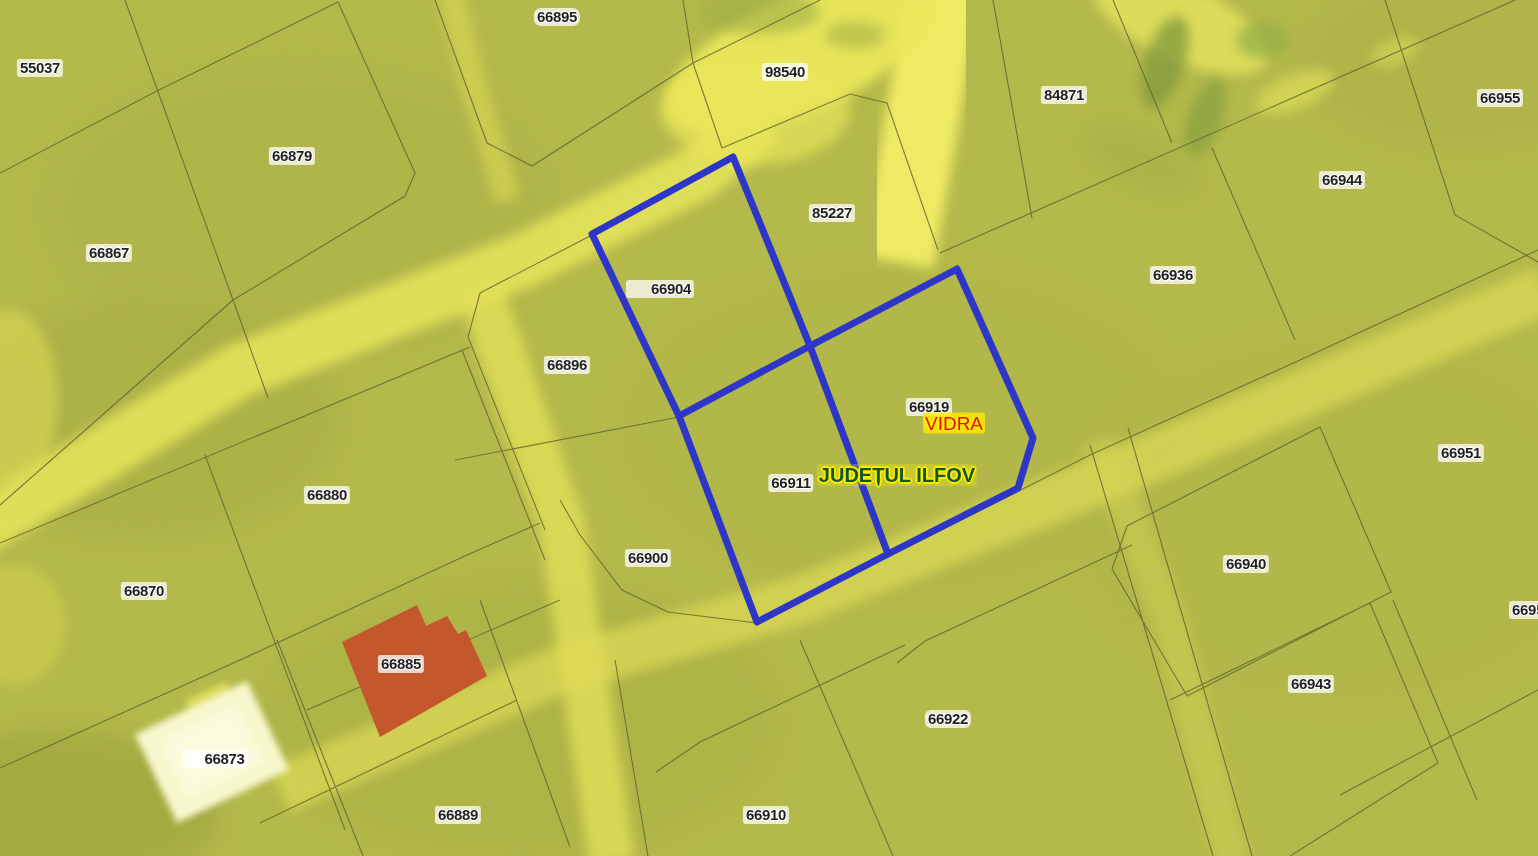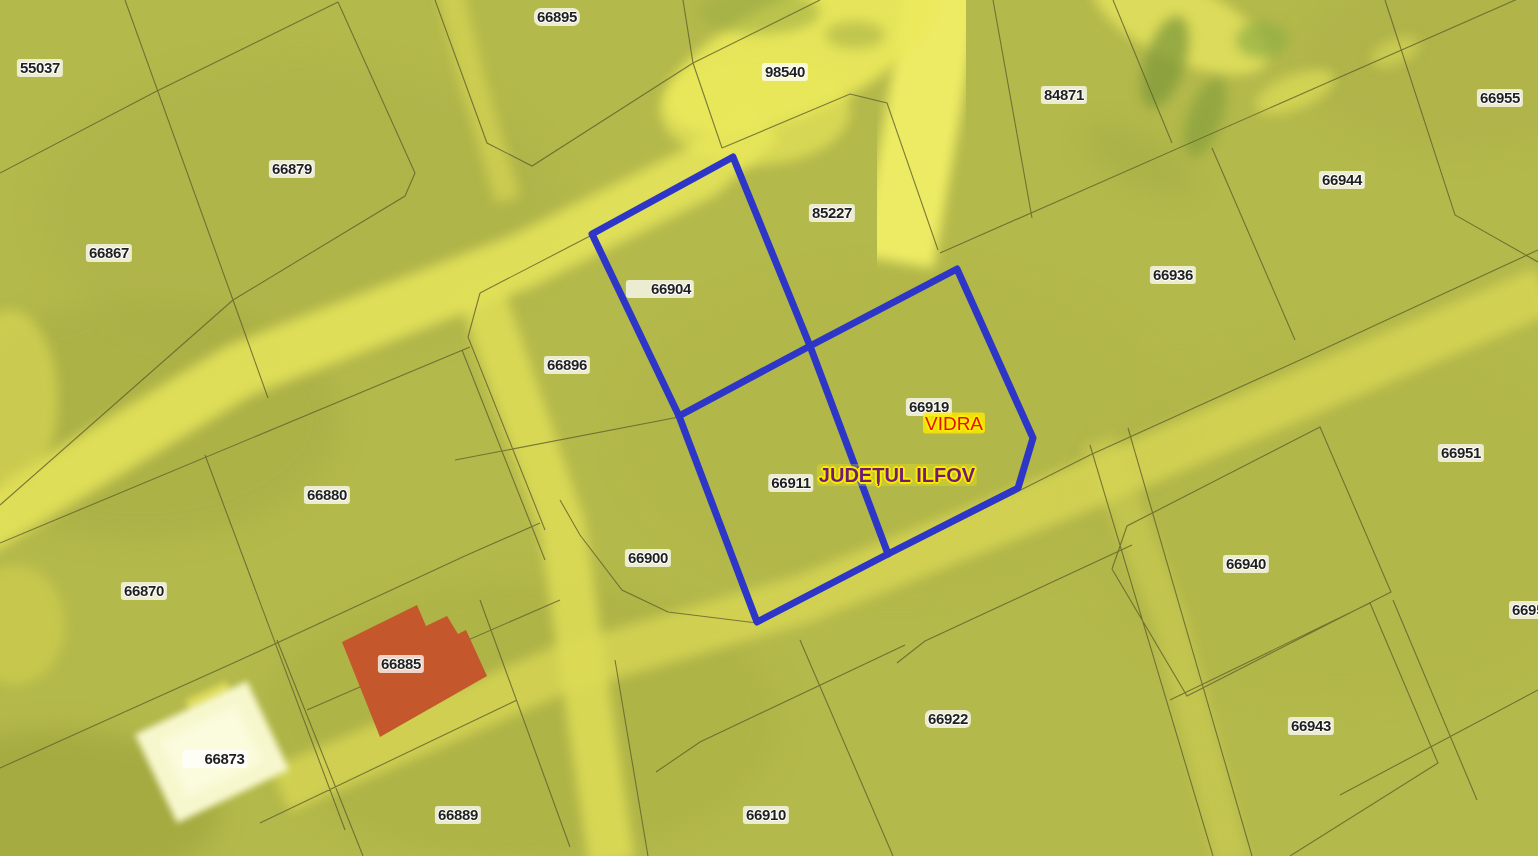--- a/index.html
+++ b/index.html
@@ -17,21 +17,21 @@
   .locality{
     position:absolute;transform:translate(-50%,-50%);
     font-size:19px;font-weight:normal;color:#e31109;letter-spacing:0;
     background:rgba(255,236,0,0.78);padding:0 2px;border-radius:3px;line-height:21px;
     text-shadow:-2px 0 #ffec00,2px 0 #ffec00,0 -2px #ffec00,0 2px #ffec00,
                 -1px -1px #ffec00,1px 1px #ffec00,1px -1px #ffec00,-1px 1px #ffec00;
     white-space:nowrap;
   }
   .county{
     position:absolute;transform:translate(-50%,-50%);
-    font-size:20px;font-weight:bold;color:#701a75;
+    font-size:20px;font-weight:bold;color:#14532d;
     background:rgba(255,236,0,0.28);border-radius:4px;line-height:22px;padding:0 2px;
     text-shadow:-2px 0 #f8ec00,2px 0 #f8ec00,0 -2px #f8ec00,0 2px #f8ec00,
                 -1px -1px #f8ec00,1px 1px #f8ec00,1px -1px #f8ec00,-1px 1px #f8ec00;
     white-space:nowrap;
   }
 </style>
 </head>
 <body>
 
 <div id="stage">
@@ -130,42 +130,42 @@
     <polygon points="342,642 417,605 426,626 447,616 458,634 466,630 487,676 380,737" fill="#c4582c"></polygon>
 
     <g fill="none" stroke-width="7" stroke-linejoin="round" stroke-linecap="round" stroke="#2e36c8">
       <path d="M 733,157 L 810,346 L 957,269 L 1033,438 L 1018,488 L 888,554 L 757,622 L 679,416 L 592,234 Z"></path>
       <path d="M 810,346 L 679,416 M 810,346 L 888,554"></path>
     </g>
   </svg>
 
   <div id="labels">
       <div class="plabel" style="left: 40px; top: 68px;">55037</div>
-      <div class="plabel" style="left: 292px; top: 169px; text-align: right;">66879</div>
+      <div class="plabel" style="left: 292px; top: 156px; text-align: right;">66879</div>
       <div class="plabel" style="left: 109px; top: 253px;">66867</div>
       <div class="plabel" style="left: 557px; top: 17px; border-radius: 7px;">66895</div>
       <div class="plabel" style="left: 785px; top: 72px;">98540</div>
       <div class="plabel" style="left: 1064px; top: 95px;">84871</div>
       <div class="plabel" style="left: 1500px; top: 98px;">66955</div>
       <div class="plabel" style="left: 1342px; top: 180px;">66944</div>
       <div class="plabel" style="left: 1173px; top: 275px;">66936</div>
       <div class="plabel" style="left: 832px; top: 213px;">85227</div>
       <div class="plabel" style="left: 660px; top: 289px; padding-left: 25px;">66904</div>
       <div class="plabel" style="left: 567px; top: 365px;">66896</div>
       <div class="plabel" style="left: 929px; top: 407px;">66919</div>
       <div class="plabel" style="left: 791px; top: 483px;">66911</div>
       <div class="plabel" style="left: 1461px; top: 453px;">66951</div>
       <div class="plabel" style="left: 327px; top: 495px;">66880</div>
       <div class="plabel" style="left: 144px; top: 591px;">66870</div>
       <div class="plabel" style="left: 648px; top: 558px;">66900</div>
       <div class="plabel" style="left: 1246px; top: 564px;">66940</div>
       <div class="plabel" style="left: 401px; top: 664px;">66885</div>
       <div class="plabel" style="left: 215px; top: 759px; padding-left: 22px;">66873</div>
       <div class="plabel" style="left: 948px; top: 719px; border-radius: 6px;">66922</div>
-      <div class="plabel" style="left: 1311px; top: 726px;">66943</div>
+      <div class="plabel" style="left: 1311px; top: 684px;">66943</div>
       <div class="plabel" style="left: 458px; top: 815px;">66889</div>
       <div class="plabel" style="left: 766px; top: 815px; text-align: right;">66910</div>
       <div class="plabel edge-label" style="left: 1509px; top: 610px;">6695</div>
     </div>
 
   <div class="locality" style="left:954px;top:423px;">VIDRA</div>
   <div class="county" style="left:897px;top:475px;">JUDEȚUL ILFOV</div>
 </div>
 
 </body></html>

